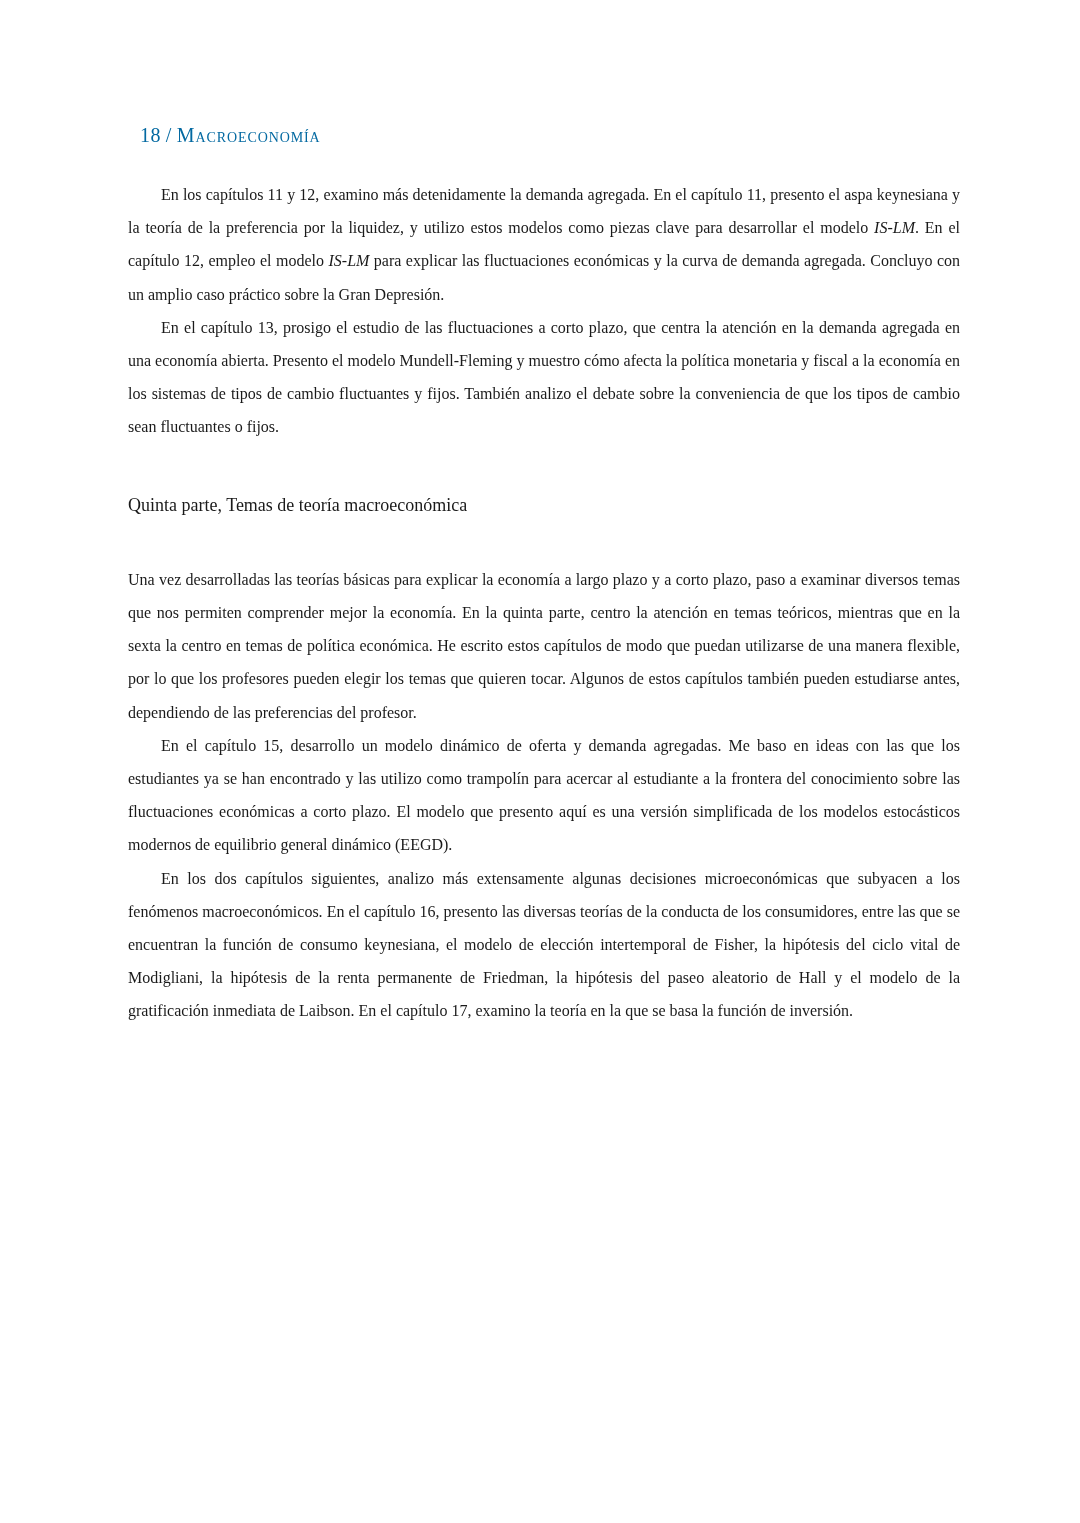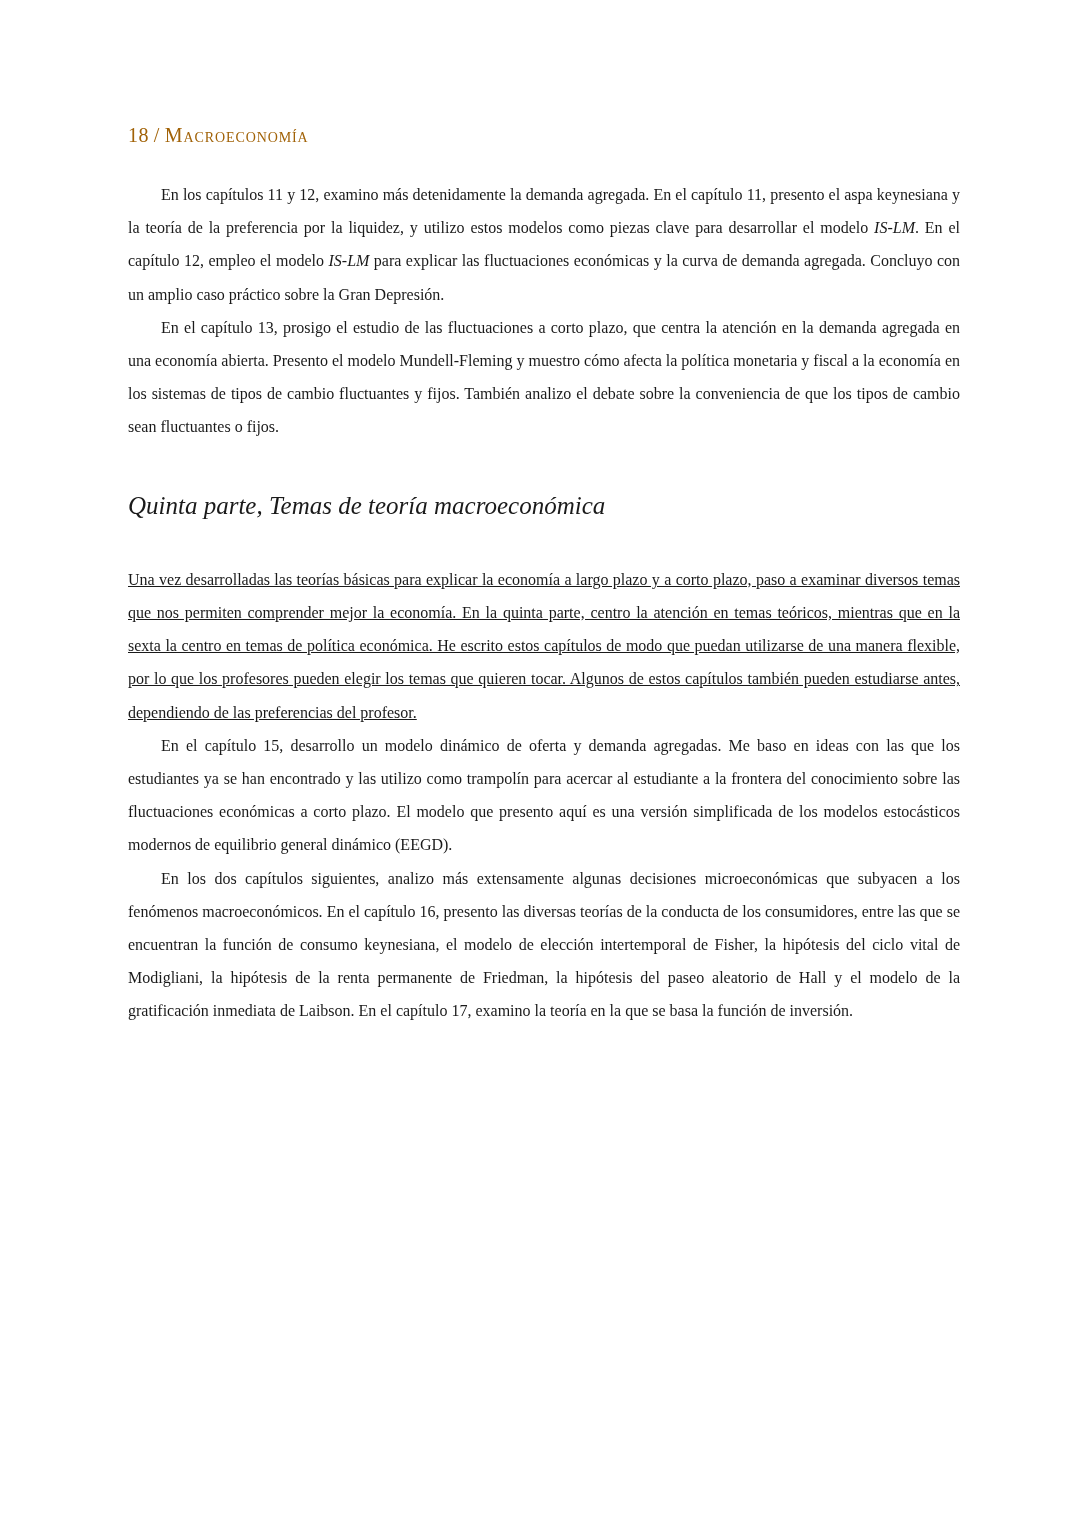--- a/index.html
+++ b/index.html
@@ -25,22 +25,23 @@
     top: 0;
     width: 832px;
   }
 
   
   .running-head {
     margin-top: 122px;
     font-size: 20px;
     line-height: 26px;
     letter-spacing: 0.4px;
-    color: #a16207;
+    color: #0369a1;
     white-space: nowrap;
+    margin-left: 12px;
   }
   .running-head .folio { font-variant: normal; }
   .running-head .sep { margin: 0 5px; }
   .running-head .book-title {
     font-variant: small-caps;
     letter-spacing: 0.9px;
   }
 
   
   .body-block { margin-top: 30px; }
@@ -49,32 +50,31 @@
     margin: 0;
     font-size: 16px;
     line-height: 33.2px;
     text-align: justify;
     text-justify: inter-word;
     text-indent: 33px;
     color: #1a1a1a;
     -webkit-hyphens: none;
     hyphens: none;
   }
-  p.para.no-indent { text-indent: 0; text-decoration: underline; }
+  p.para.no-indent { text-indent: 0; }
 
   p.para i, p.para em {
     font-style: italic;
   }
 
   
   h2.section-heading {
     margin: 0;
-    font-size: 25px;
+    font-size: 18px;
     line-height: 33.2px;
-    font-style: italic;
     font-weight: normal;
     color: #1a1a1a;
     text-align: left;
   }
   .heading-block {
     margin-top: 45px;
     margin-bottom: 41px;
   }
 </style>
 </head>

